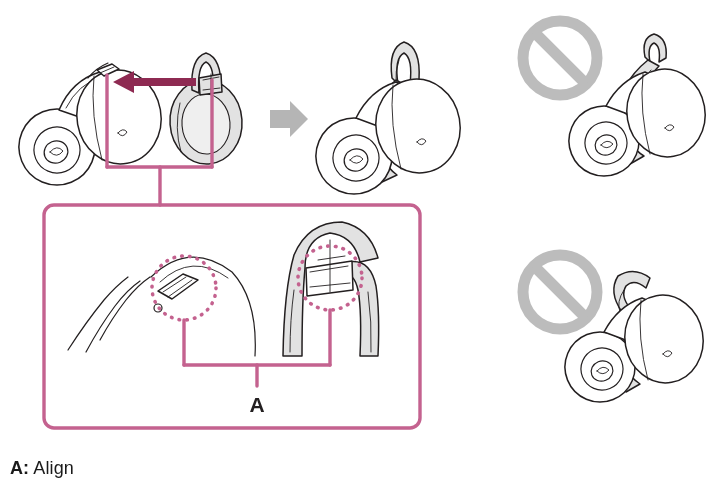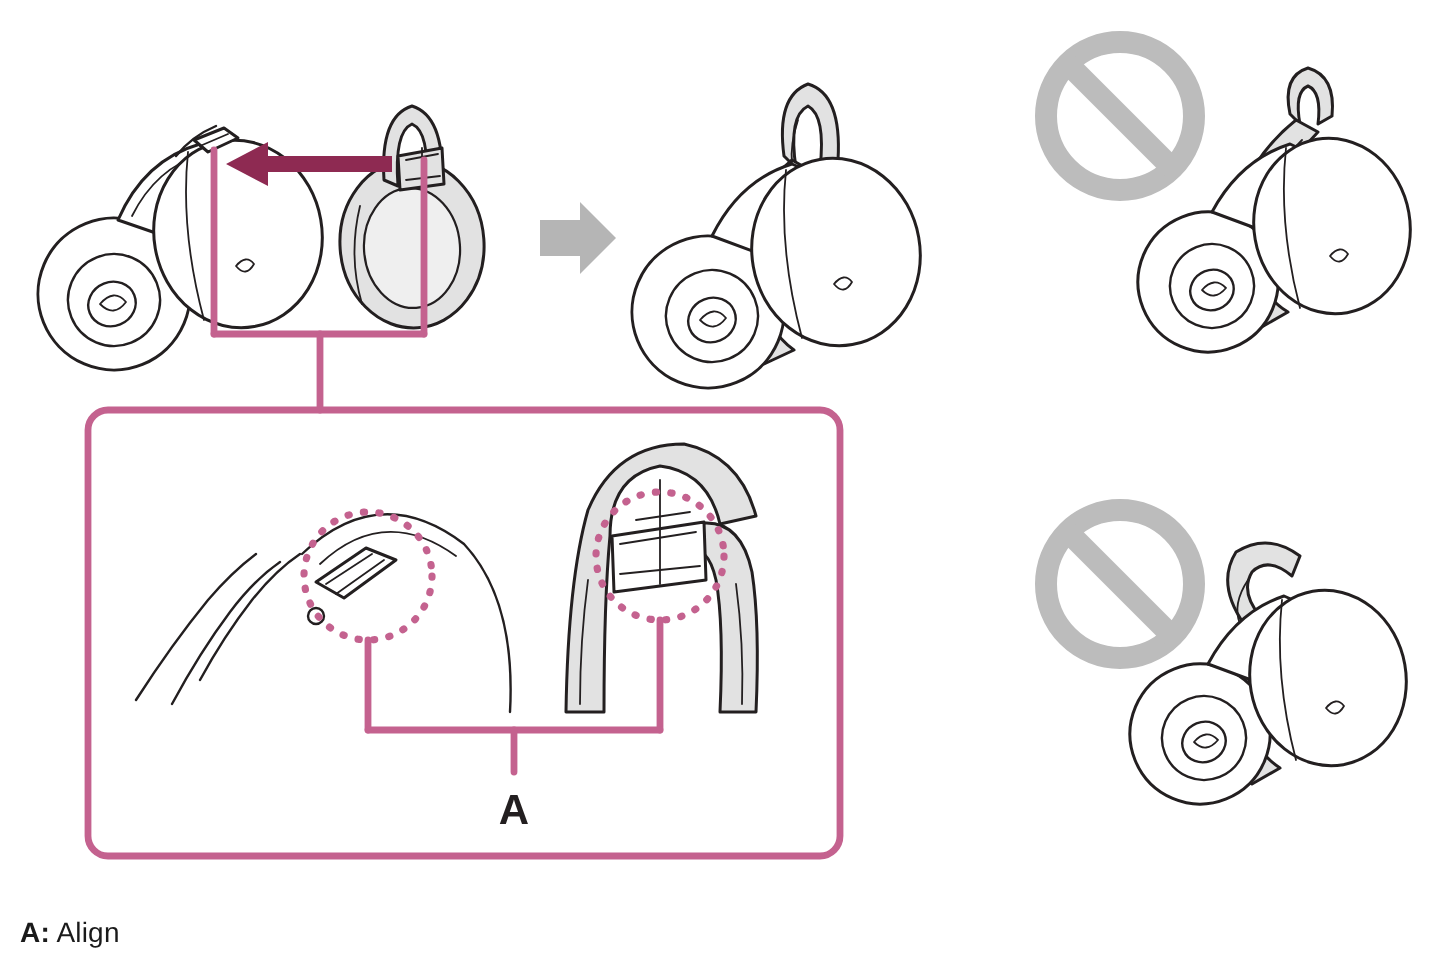--- a/index.html
+++ b/index.html
@@ -21,21 +21,21 @@
     left: 0;
     top: 0;
     width: 717px;
     height: 490px;
   }
 
   .caption {
     position: absolute;
     left: 10px;
     top: 458px;
-    font-size: 14px;
+    font-size: 18px;
     color: #1a1a1a;
     letter-spacing: 0.1px;
     white-space: nowrap;
   }
   .caption .key {
     font-weight: bold;
   }
   .caption .sep {
     font-weight: bold;
   }

